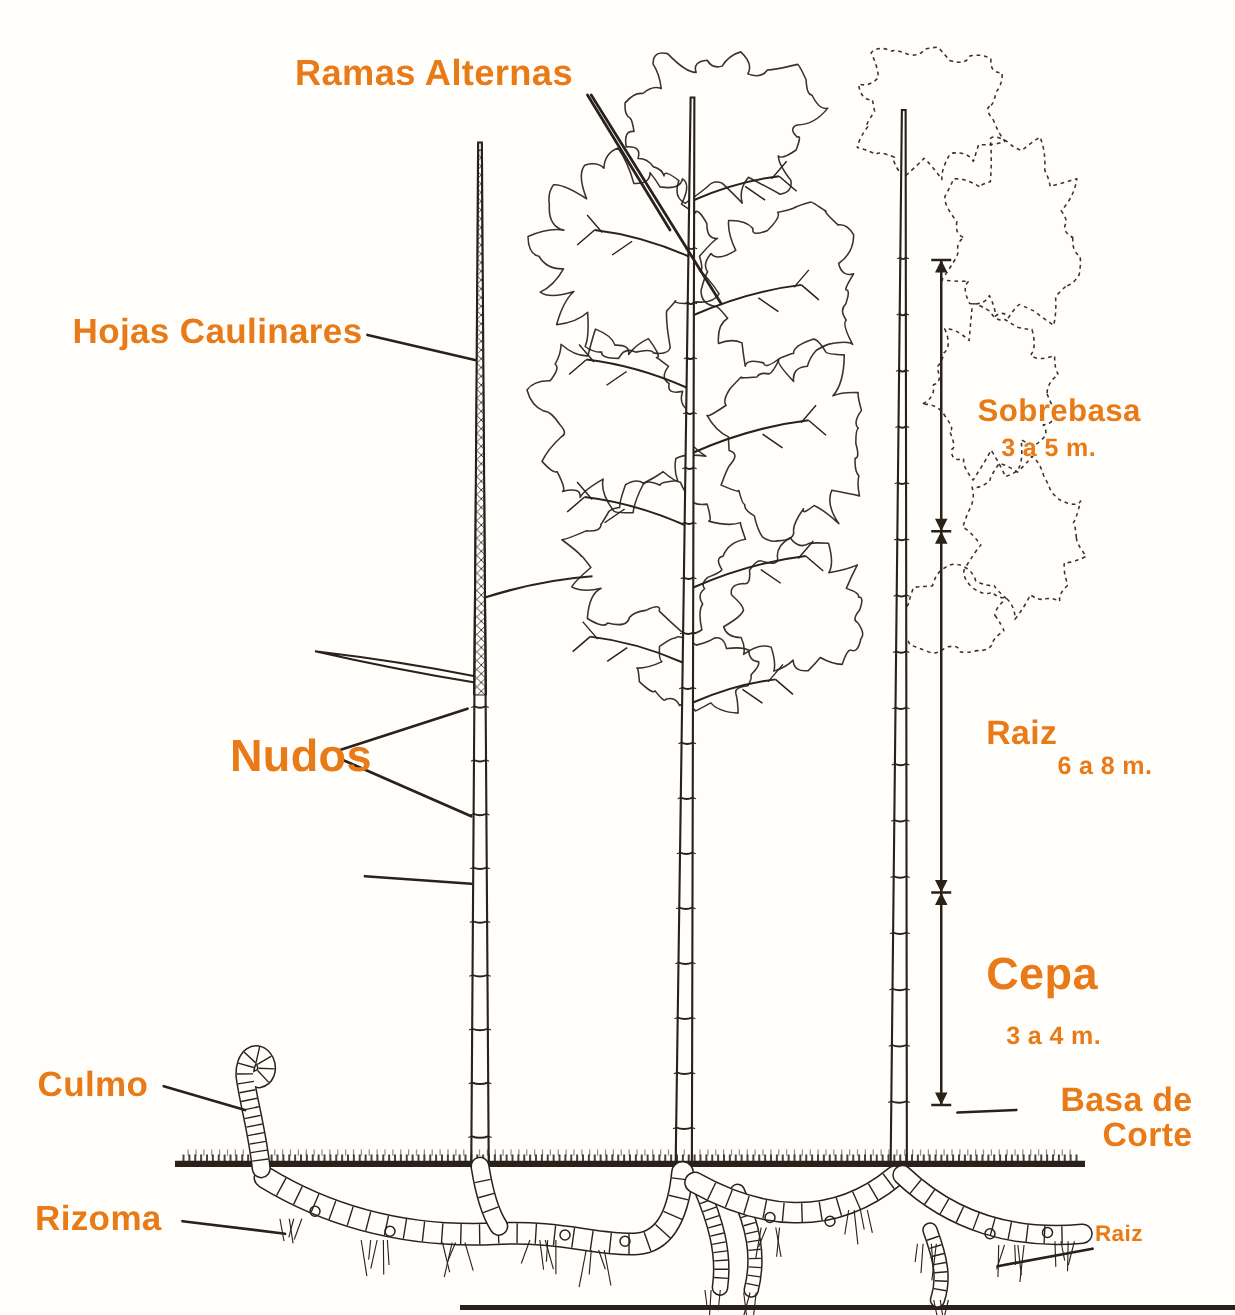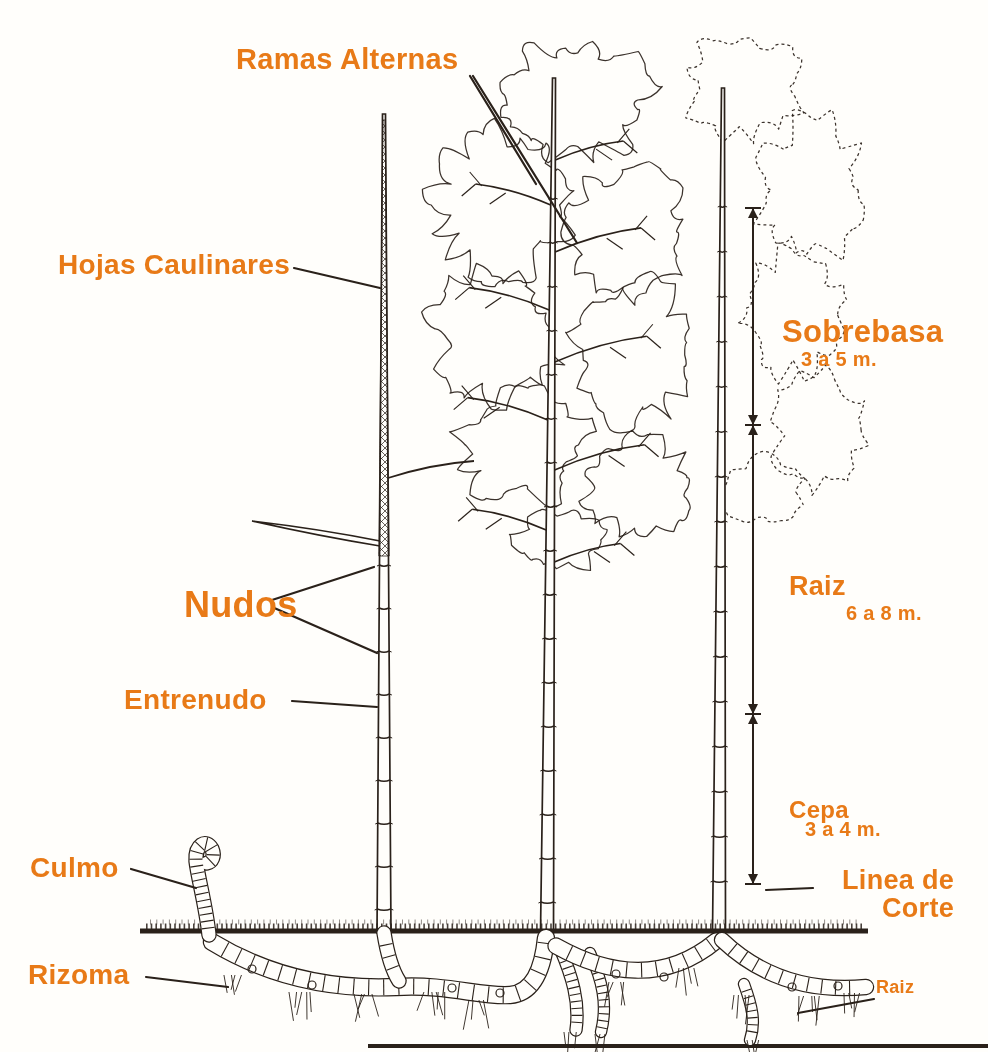--- a/index.html
+++ b/index.html
@@ -412,28 +412,27 @@
       <line x1="745" y1="714" x2="761" y2="714"></line>
       <path d="M 753,714 L 748,704 L 758,704 Z M 753,714 L 748,724 L 758,724 Z" fill="currentColor" stroke="none"></path>
       <line x1="745" y1="884" x2="761" y2="884"></line>
       <path d="M 753,884 L 748,874 L 758,874 Z" fill="currentColor" stroke="none"></path>
     </g>
   </svg>
 
   <div class="lbl" style="left:236px;top:44px;font-size:29px">Ramas Alternas</div>
   <div class="lbl" style="left:58px;top:250px;font-size:28px">Hojas Caulinares</div>
 
-  <div class="lbl" style="left:782px;top:316px;font-size:31px">Sobrebasa</div>
+  <div class="lbl" style="left:782px;top:316px;font-size:25px">Sobrebasa</div>
   <div class="lbl" style="left:801px;top:349px;font-size:20px">3 a 5 m.</div>
 
   <div class="lbl" style="left:789px;top:572px;font-size:27px">Raiz</div>
   <div class="lbl" style="left:846px;top:603px;font-size:20px">6 a 8 m.</div>
 
-  <div class="lbl" style="left:789px;top:797px;font-size:24px">Cepa</div>
+  <div class="lbl" style="left:789px;top:760px;font-size:36px">Cepa</div>
   <div class="lbl" style="left:805px;top:819px;font-size:20px">3 a 4 m.</div>
 
   <div class="lbl" style="left:184px;top:586px;font-size:36px">Nudos</div>
-  <div class="lbl" style="left:124px;top:685px;font-size:28px">Entrenudo</div>
   <div class="lbl" style="left:30px;top:853px;font-size:28px">Culmo</div>
-  <div class="lbl wrap" style="left:810px;top:866px;width:144px;font-size:27px">Linea de Corte</div>
+  <div class="lbl wrap" style="left:810px;top:866px;width:144px;font-size:27px">Basa de Corte</div>
   <div class="lbl" style="left:28px;top:960px;font-size:28px">Rizoma</div>
   <div class="lbl" style="left:876px;top:978px;font-size:18px">Raiz</div>
 </div>
 
 </body></html>

